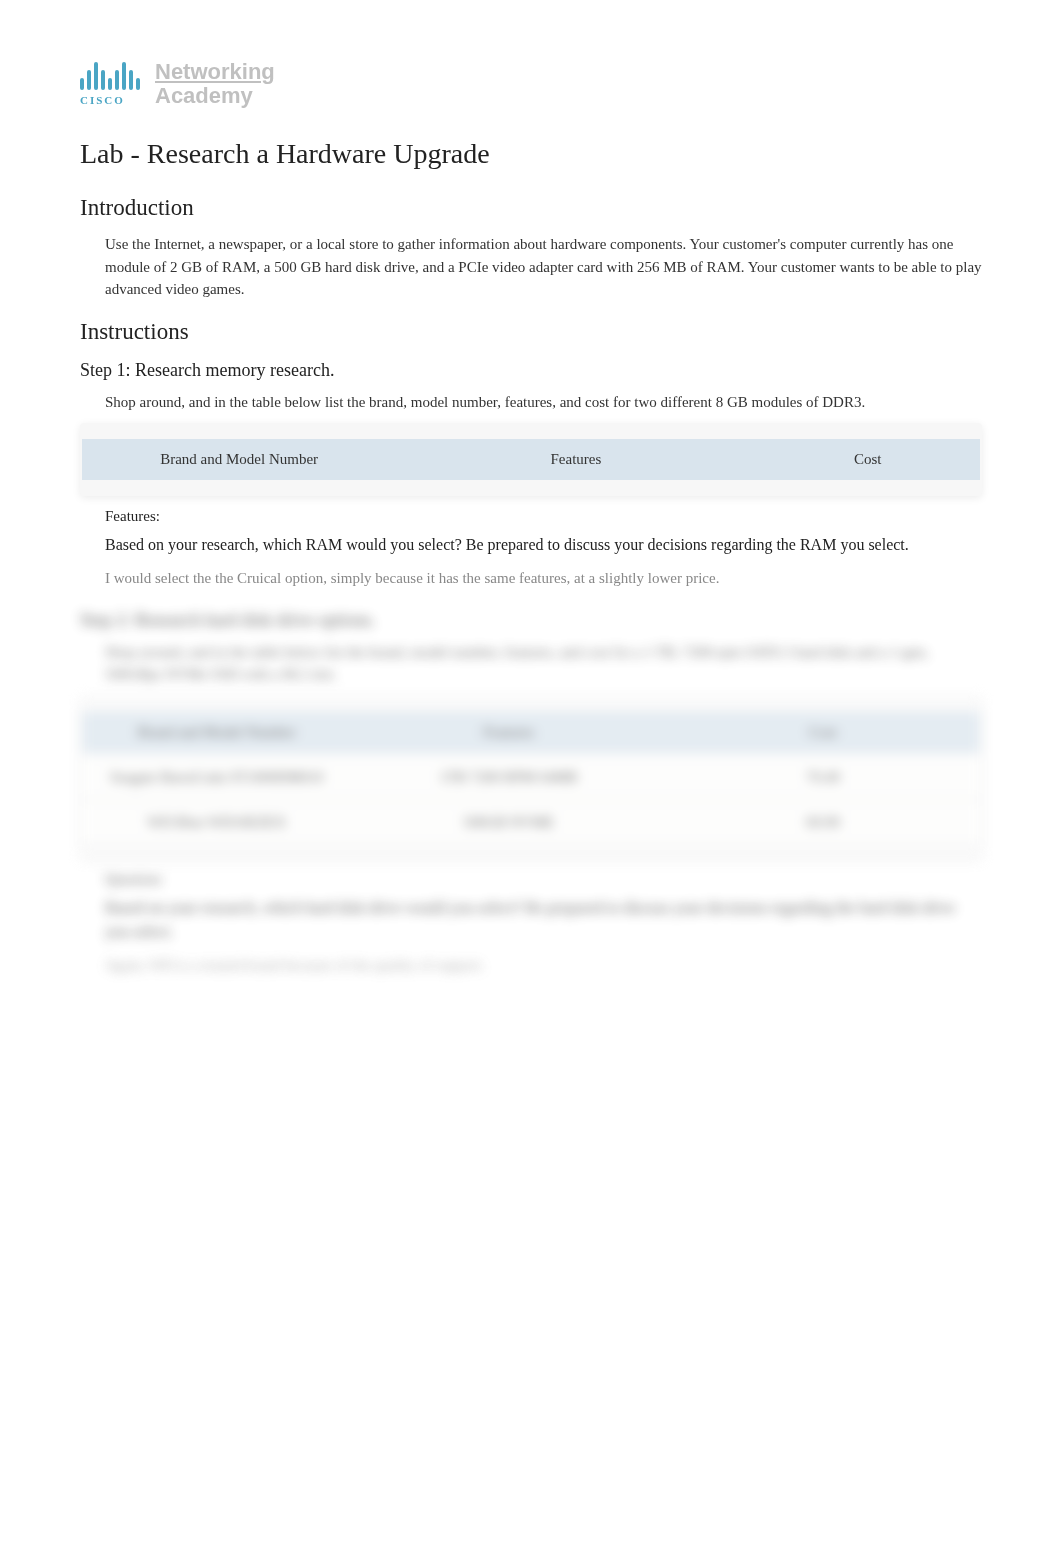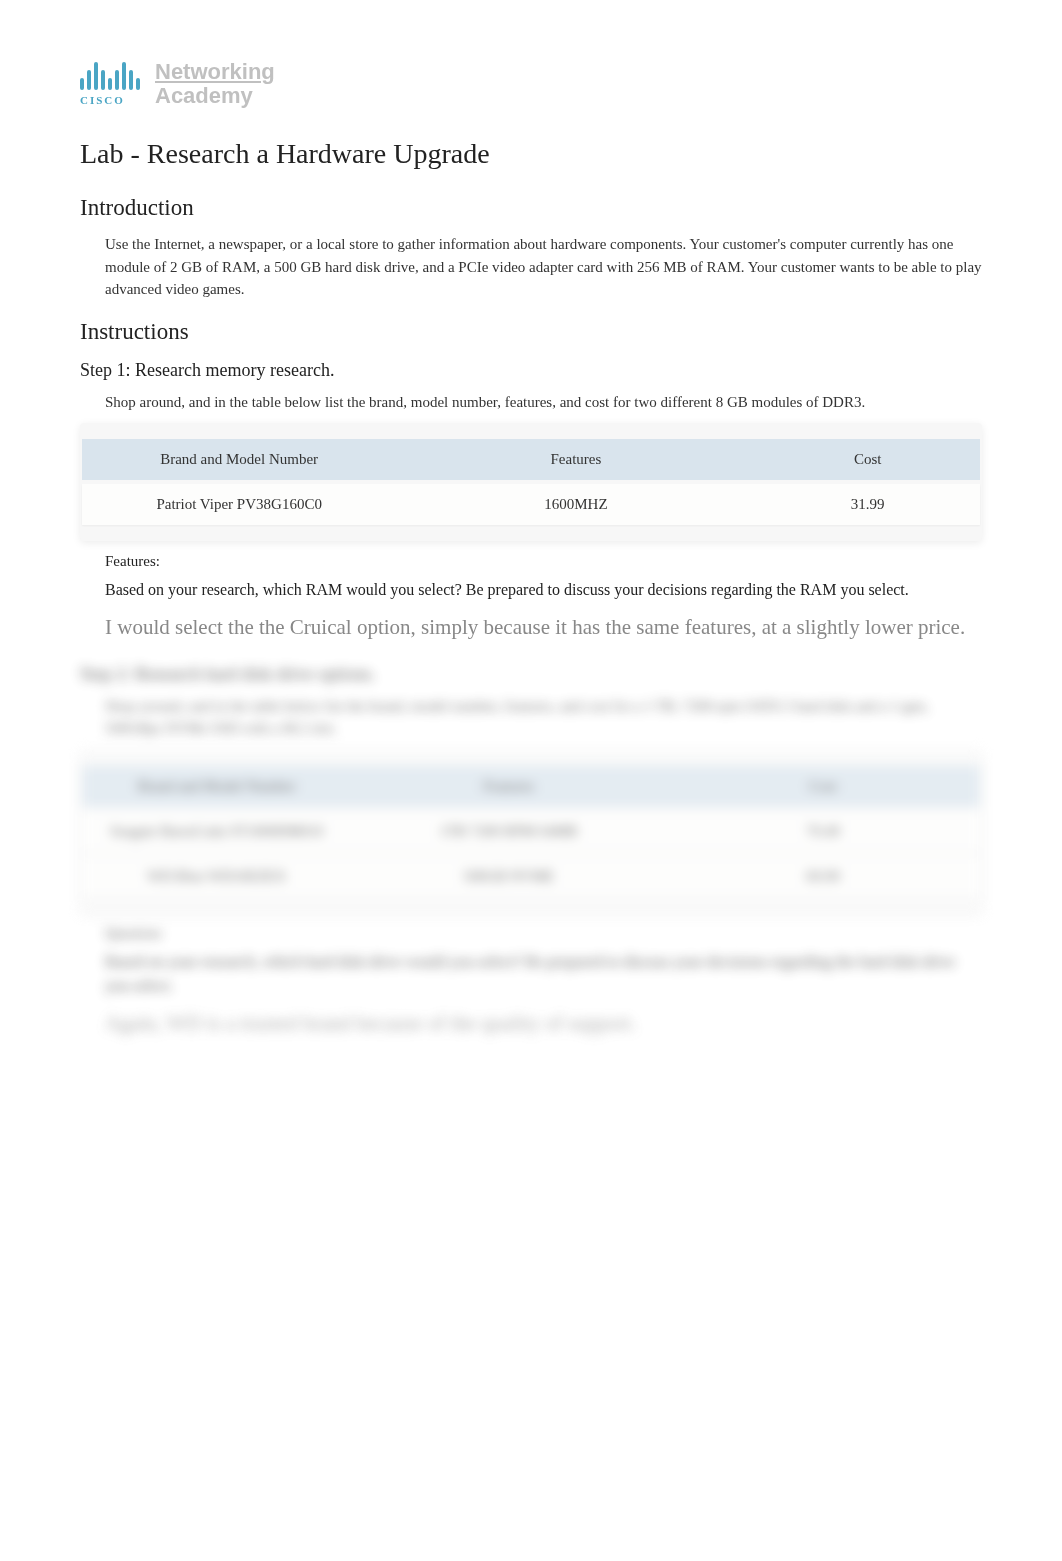--- a/index.html
+++ b/index.html
@@ -83,21 +83,21 @@
       margin-top: 12px;
       margin-bottom: 8px;
     }
     .question-text {
       font-size: 16px;
       line-height: 1.5;
       margin-left: 25px;
       margin-bottom: 10px;
     }
     .answer-text {
-      font-size: 21px;
+      font-size: 15px;
       line-height: 1.5;
       margin-left: 25px;
       color: #888;
       margin-bottom: 15px;
     }
     table {
       width: 100%;
       border-collapse: separate;
       border-spacing: 0 4px;
       margin-top: 10px;
@@ -180,25 +180,20 @@
 <div class="table-wrapper">
   <table>
     <thead>
       <tr>
         <th class="col-brand">Brand and Model Number</th>
         <th class="col-features">Features</th>
         <th class="col-cost">Cost</th>
       </tr>
     </thead>
     <tbody>
-      <tr>
-        <td>Patriot Viper PV38G160C0</td>
-        <td>1600MHZ</td>
-        <td>31.99</td>
-      </tr>
     </tbody>
   </table>
 </div>
 
 <p class="question-label">Features:</p>
 <p class="question-text">Based on your research, which RAM would you select? Be prepared to discuss your decisions regarding the RAM you select.</p>
 <p class="answer-text">I would select the the Cruical option, simply because it has the same features, at a slightly lower price.</p>
 
 <div class="blurred-section">
   <h3>Step 2: Research hard disk drive options.</h3>

